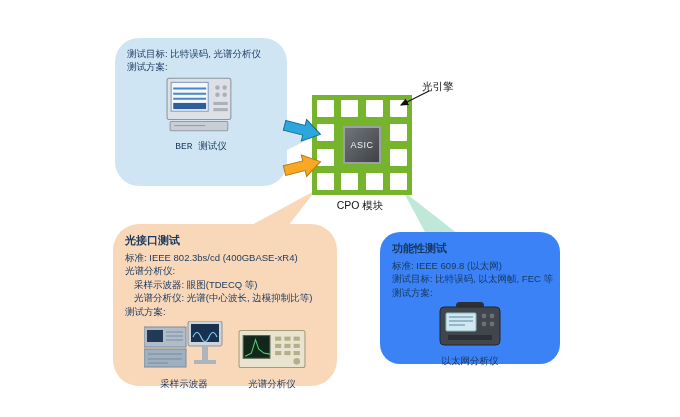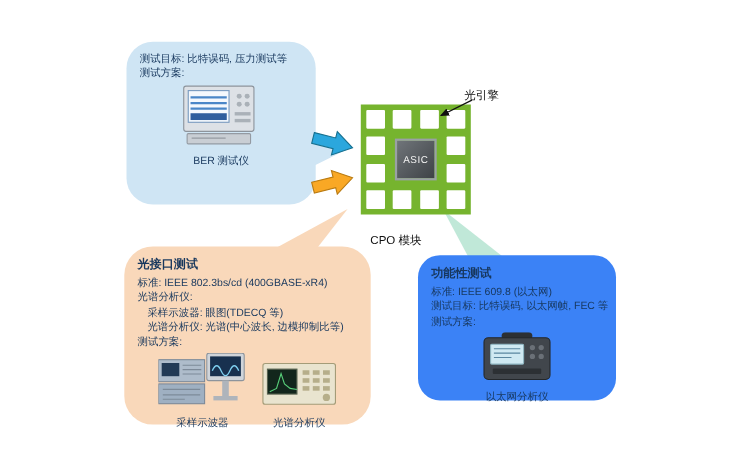--- a/index.html
+++ b/index.html
@@ -13,50 +13,50 @@
 
   
   .bubble{position:absolute;z-index:2;box-sizing:border-box;padding:9px 12px 4px 12px;}
   .bubble-electrical{left:115px;top:38px;width:172px;height:148px;border-radius:24px;background:#cfe5f4;}
   .bubble-optical{left:113px;top:224px;width:224px;height:162px;border-radius:26px;background:#f9d8ba;}
   .bubble-functional{left:380px;top:232px;width:180px;height:132px;border-radius:20px;background:#3b82f6;}
   .bubble-title{font-size:11px;font-weight:bold;margin-bottom:3px;color:#17375d;}
   .bline{font-size:9.5px;line-height:1.42;white-space:nowrap;color:#17375d;}
   .bline.indent{padding-left:9px;}
   .inst-row{display:flex;justify-content:center;align-items:flex-end;gap:14px;margin-top:3px;}
-  .inst-col{display:flex;flex-direction:column;align-items:center;}
+  .inst-col{display:flex;flex-direction:column;align-items:center;font-family:Liberation Mono, monospace;}
   .caption{font-size:9.5px;text-align:center;color:#17375d;margin-top:2px;white-space:nowrap;}
 
   
-  .module{position:absolute;left:328px;top:95px;width:100px;height:100px;background:#76b42e;z-index:2;}
+  .module{position:absolute;left:312px;top:95px;width:100px;height:100px;background:#76b42e;z-index:2;}
   .pad{position:absolute;width:17px;height:17px;background:#ffffff;border-radius:1px;}
   .asic{
     position:absolute;left:31px;top:31px;width:38px;height:38px;
     background:linear-gradient(135deg,#70757a 0%,#3e4246 100%);
     border:2px solid #9aa0a6;box-sizing:border-box;
     display:flex;align-items:center;justify-content:center;
     color:#f2f2f2;font-size:9px;letter-spacing:.5px;
   }
-  .module-label{position:absolute;left:310px;top:212px;width:100px;text-align:center;
+  .module-label{position:absolute;left:310px;top:199px;width:100px;text-align:center;
     font-size:10.5px;color:#111111;z-index:2;}
   .engine-label{position:absolute;left:422px;top:80px;font-size:10.5px;color:#111111;z-index:3;white-space:nowrap;}
 </style>
 </head>
 <body>
 
 <div class="canvas">
 
   <svg id="tails" class="layer" width="680" height="417" viewBox="0 0 680 417">
     <polygon points="285,127 285,151 313,137" fill="#cfe5f4"></polygon>
     <polygon points="250,226 288,226 316,190" fill="#f9d8ba"></polygon>
     <polygon points="426,234 458,234 403,191" fill="#c0e8d8"></polygon>
   </svg>
 
   <div class="bubble bubble-electrical">
-    <div class="bline">测试目标: 比特误码, 压力测试等</div>
+    <div class="bline">测试目标: 比特误码, 光谱分析仪</div>
     <div class="bline">测试方案:</div>
     <div class="inst-row">
       <div class="inst-col">
         <span>
           <svg width="70" height="56" viewBox="0 0 68 54">
             <rect x="1" y="1" width="62" height="40" rx="2" fill="#dde1e6" stroke="#8d949c"></rect>
             <rect x="5" y="5" width="36" height="28" fill="#f4f8fd" stroke="#7b9cc0"></rect>
             <path d="M7 11 h32 M7 16 h32 M7 21 h32" stroke="#4a86c8" stroke-width="2" fill="none"></path>
             <rect x="7" y="25" width="32" height="6" fill="#2f5e9e"></rect>
             <circle cx="50" cy="10" r="2.2" fill="#aab1b8"></circle>

